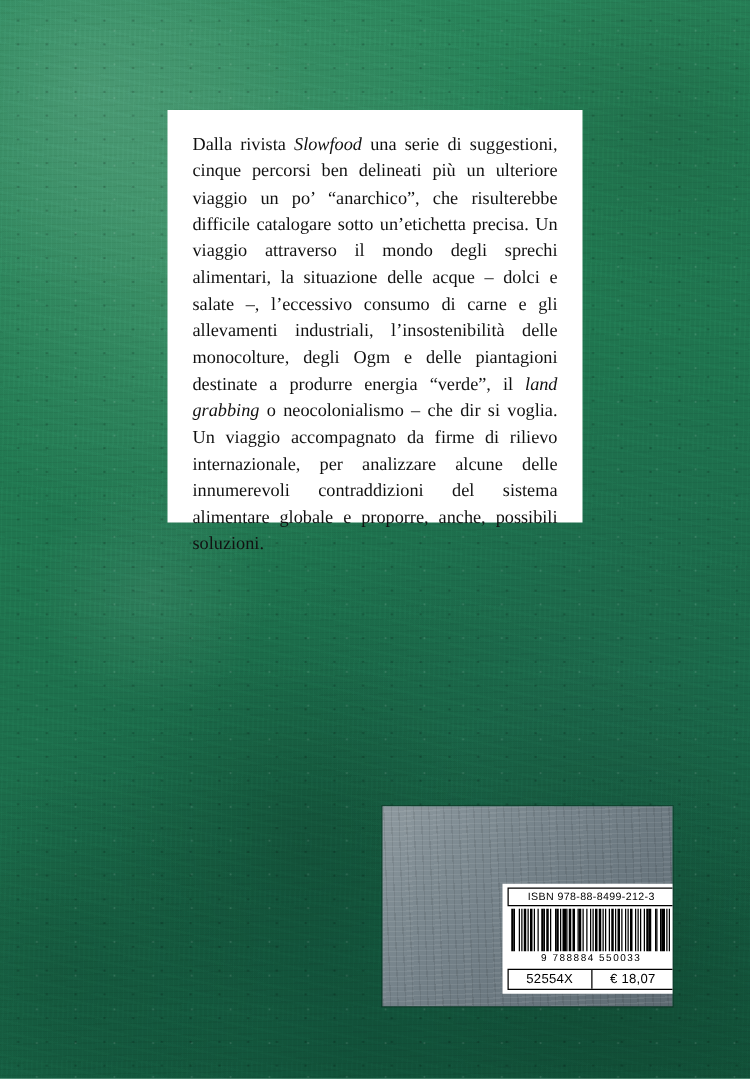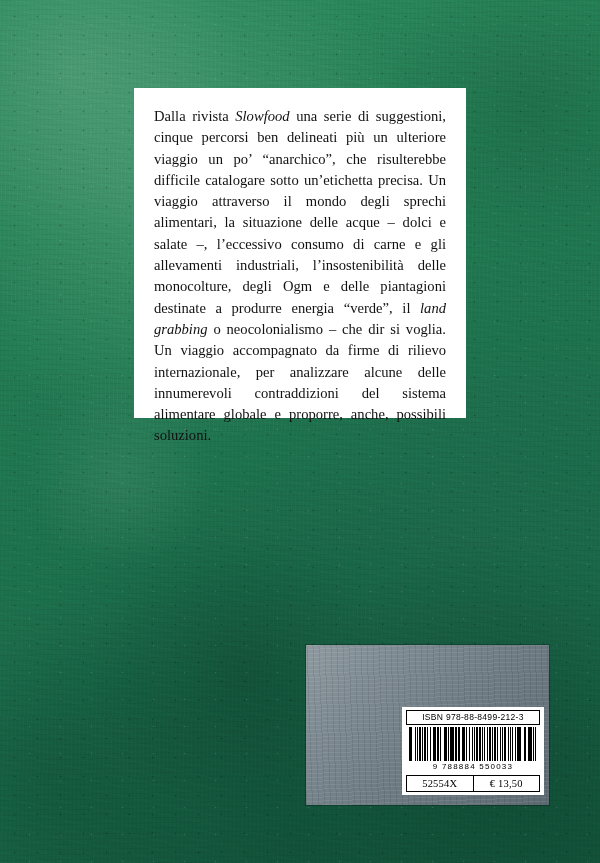--- a/index.html
+++ b/index.html
@@ -87,21 +87,20 @@
   
   .barcode-panel {
     position: absolute;
     left: 306px;
     top: 645px;
     width: 232px;
     height: 160px;
     background: linear-gradient(135deg, #8f9aa0 0%, #7d8a91 25%, #6e7b83 55%, #5d6a72 100%);
     box-shadow: 0 0 0 1px rgba(0,0,0,0.25);
     overflow: hidden;
-    padding-left: 11px;
   }
   .barcode-panel .panel-grain {
     position: absolute;
     inset: 0;
     background-image:
       repeating-linear-gradient(178deg, rgba(255,255,255,0.10) 0px, rgba(255,255,255,0.10) 1px, rgba(0,0,0,0) 1px, rgba(0,0,0,0) 4px),
       repeating-linear-gradient(88deg, rgba(0,0,0,0.10) 0px, rgba(0,0,0,0.10) 1px, rgba(0,0,0,0) 1px, rgba(0,0,0,0) 6px);
     opacity: 0.8;
   }
   .barcode-card {
@@ -147,21 +146,21 @@
   .price-row {
     margin-top: 3px;
     display: flex;
     align-items: stretch;
     justify-content: space-between;
     border: 1px solid #000;
     height: 17px;
   }
   .price-row .code,
   .price-row .price {
-    font-family: Liberation Serif, serif;
+    font-family: Liberation Sans, sans-serif;
     font-size: 10.5px;
     color: #000;
     display: flex;
     align-items: center;
     justify-content: center;
     flex: 1 1 50%;
     letter-spacing: 0.2px;
   }
   .price-row .code { border-right: 1px solid #000; }
 </style>
@@ -280,17 +279,17 @@
           <i style="width: 3px;"></i>
           <i style="width: 1px; background: transparent;"></i>
           <i style="width: 2px;"></i>
           <i style="width: 1px; background: transparent;"></i>
           <i style="width: 1px;"></i>
           <i style="width: 2px; background: transparent;"></i>
         </div>
       <div class="bar-digits">9 788884 550033</div>
       <div class="price-row">
         <div class="code">52554X</div>
-        <div class="price">€ 13,50</div>
+        <div class="price">€ 18,07</div>
       </div>
     </div>
   </div>
 </div>
 
 </body></html>

